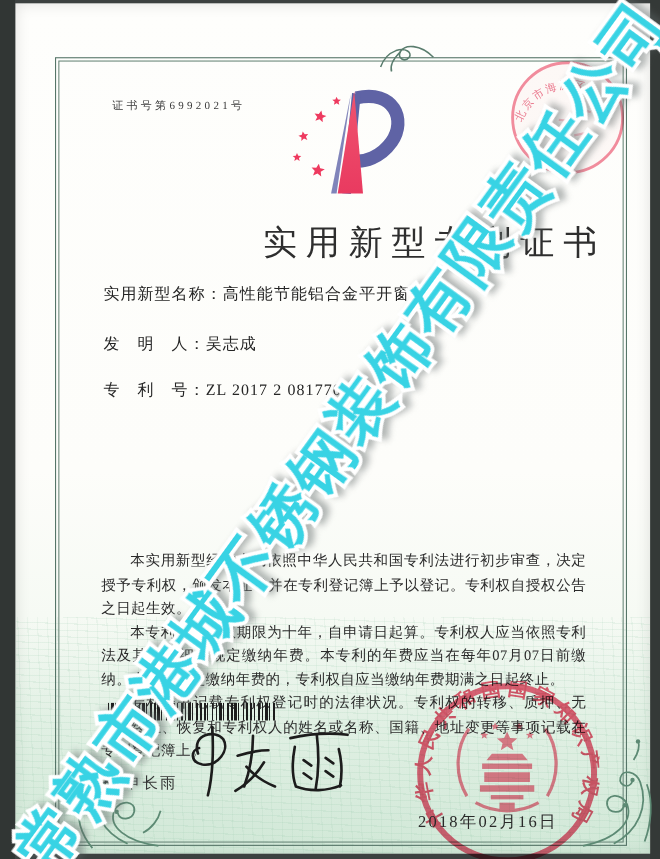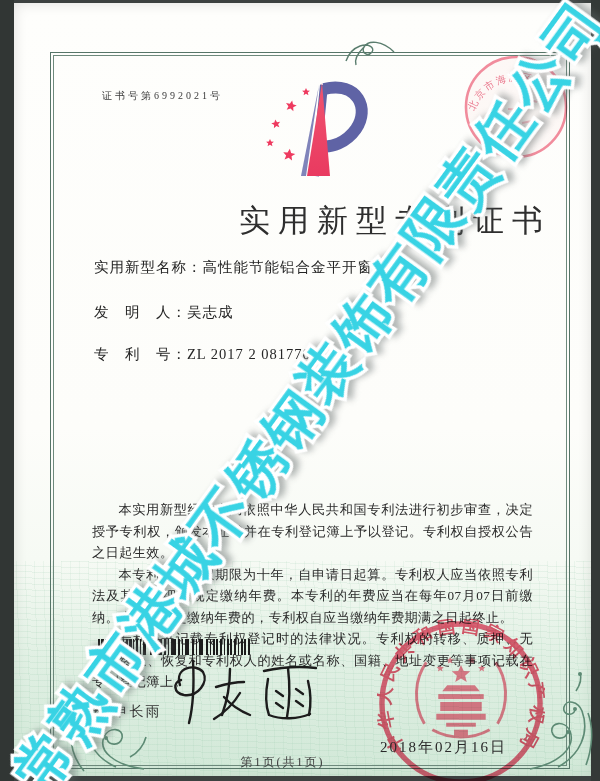--- a/index.html
+++ b/index.html
@@ -185,16 +185,15 @@
       </defs>
     <circle cx="58" cy="56" r="50" fill="rgba(242,123,144,0.05)" stroke="#f0798e" stroke-width="2.6"></circle>
     <text font-size="10" fill="#e8637c" letter-spacing="2" font-family="Liberation Serif, serif">
       <textPath href="#stampArc" startOffset="8%">北京市海淀区</textPath>
     </text>
     <g stroke="#ef8398" stroke-width="2" opacity=".6" fill="none">
       <path d="M34,52 l10,2 M70,48 l9,3 M40,70 l11,2 M64,72 l10,-2 M50,58 l12,1"></path>
     </g>
   </svg>
 
-  <div class="footer">第1页(共1页)</div>
 </div>
 
 <div class="watermark">常熟市港城不锈钢装饰有限责任公司</div>
 
 </body></html>

